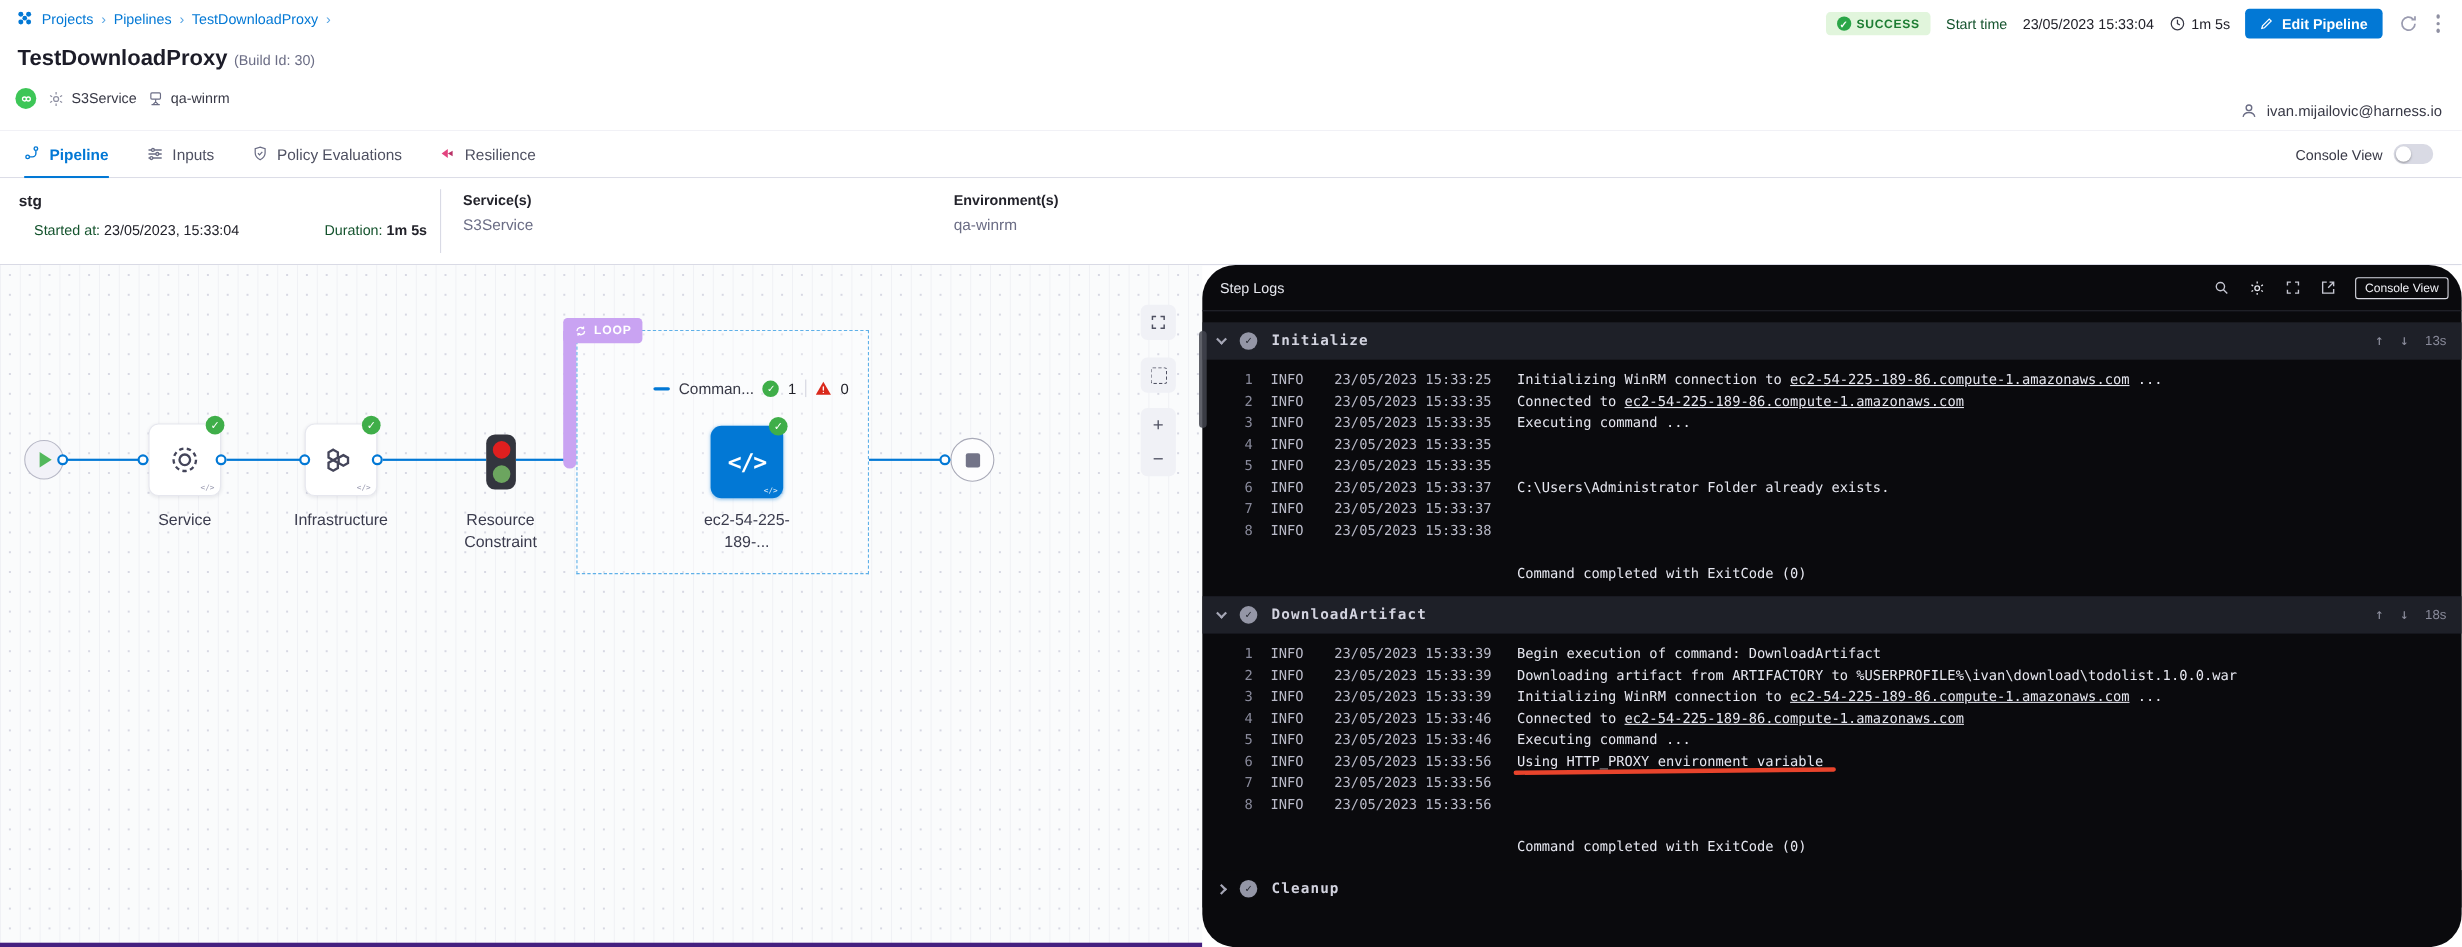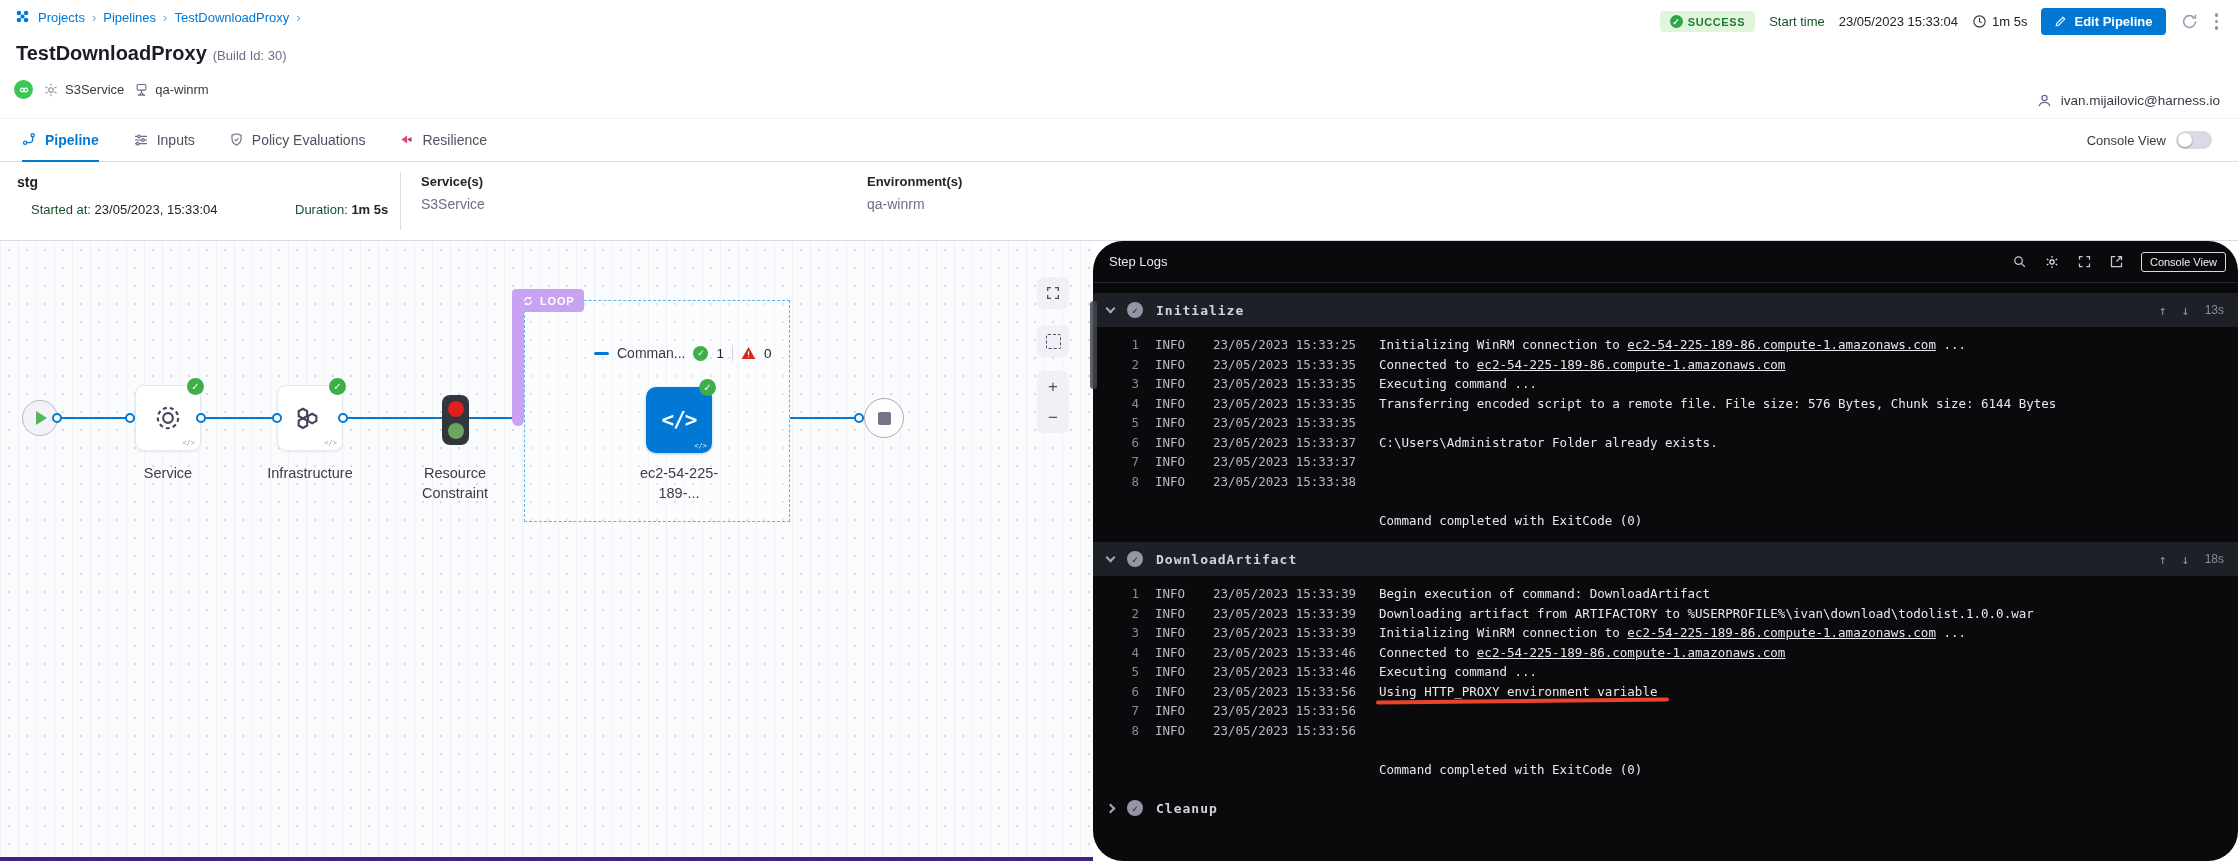--- a/index.html
+++ b/index.html
@@ -457,21 +457,20 @@
               <div class="log-row">
                 <span class="ln">3</span>
                 <span class="lv">INFO</span>
                 <span class="lt">23/05/2023 15:33:35</span>
                 <span class="lm">Executing command ...</span>
               </div>
               <div class="log-row">
                 <span class="ln">4</span>
                 <span class="lv">INFO</span>
                 <span class="lt">23/05/2023 15:33:35</span>
-                <span class="lm">Transferring encoded script to a remote file. File size: 576 Bytes, Chunk size: 6144 Bytes</span>
               </div>
               <div class="log-row">
                 <span class="ln">5</span>
                 <span class="lv">INFO</span>
                 <span class="lt">23/05/2023 15:33:35</span>
               </div>
               <div class="log-row">
                 <span class="ln">6</span>
                 <span class="lv">INFO</span>
                 <span class="lt">23/05/2023 15:33:37</span>

